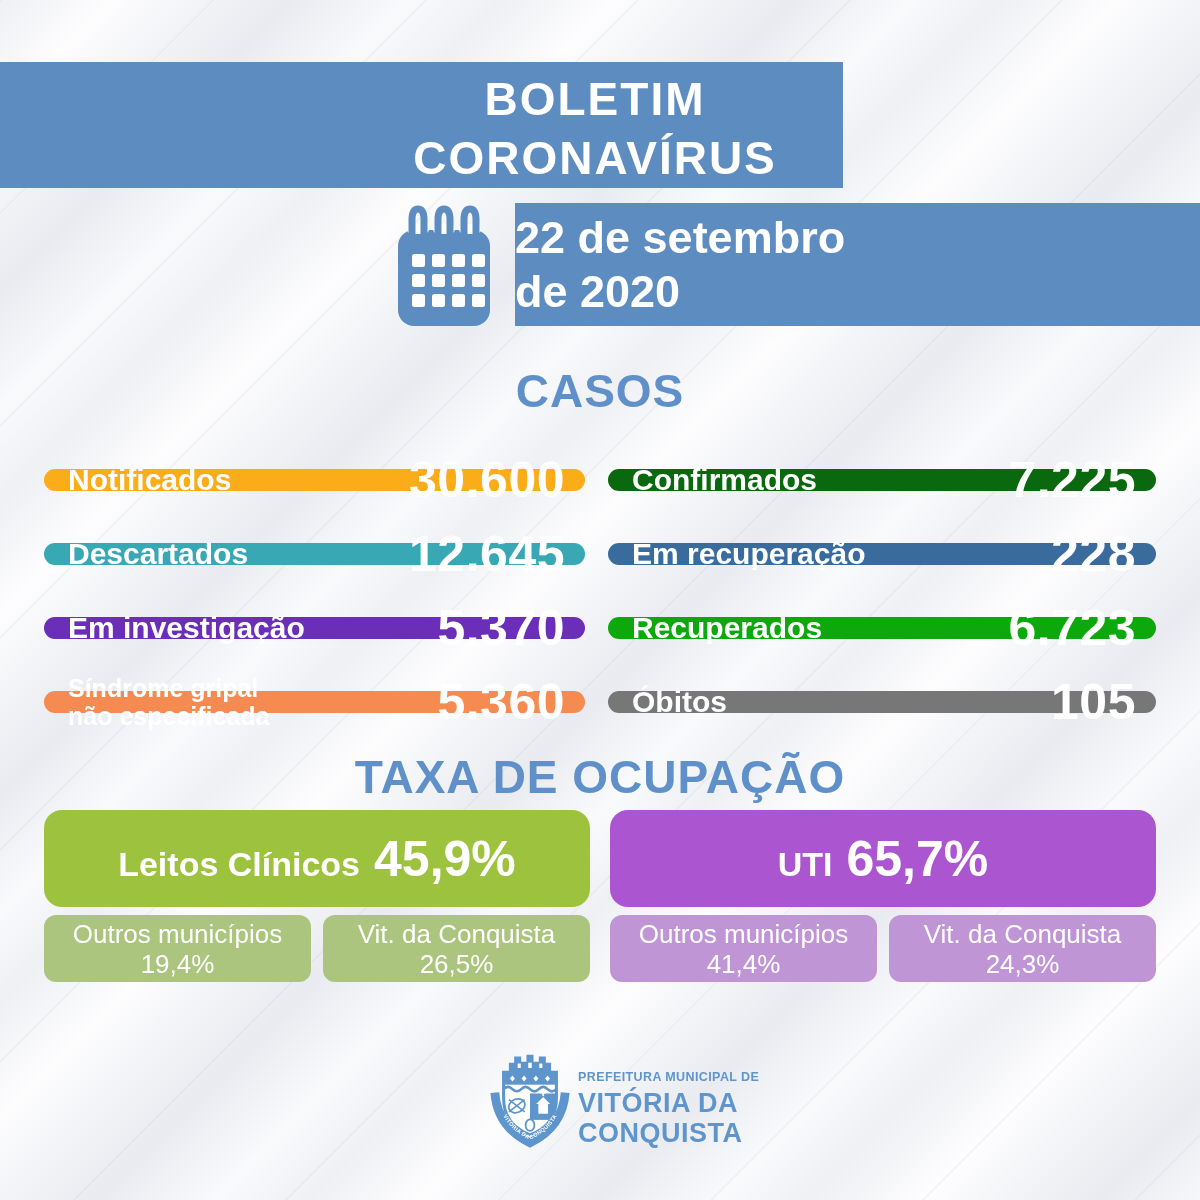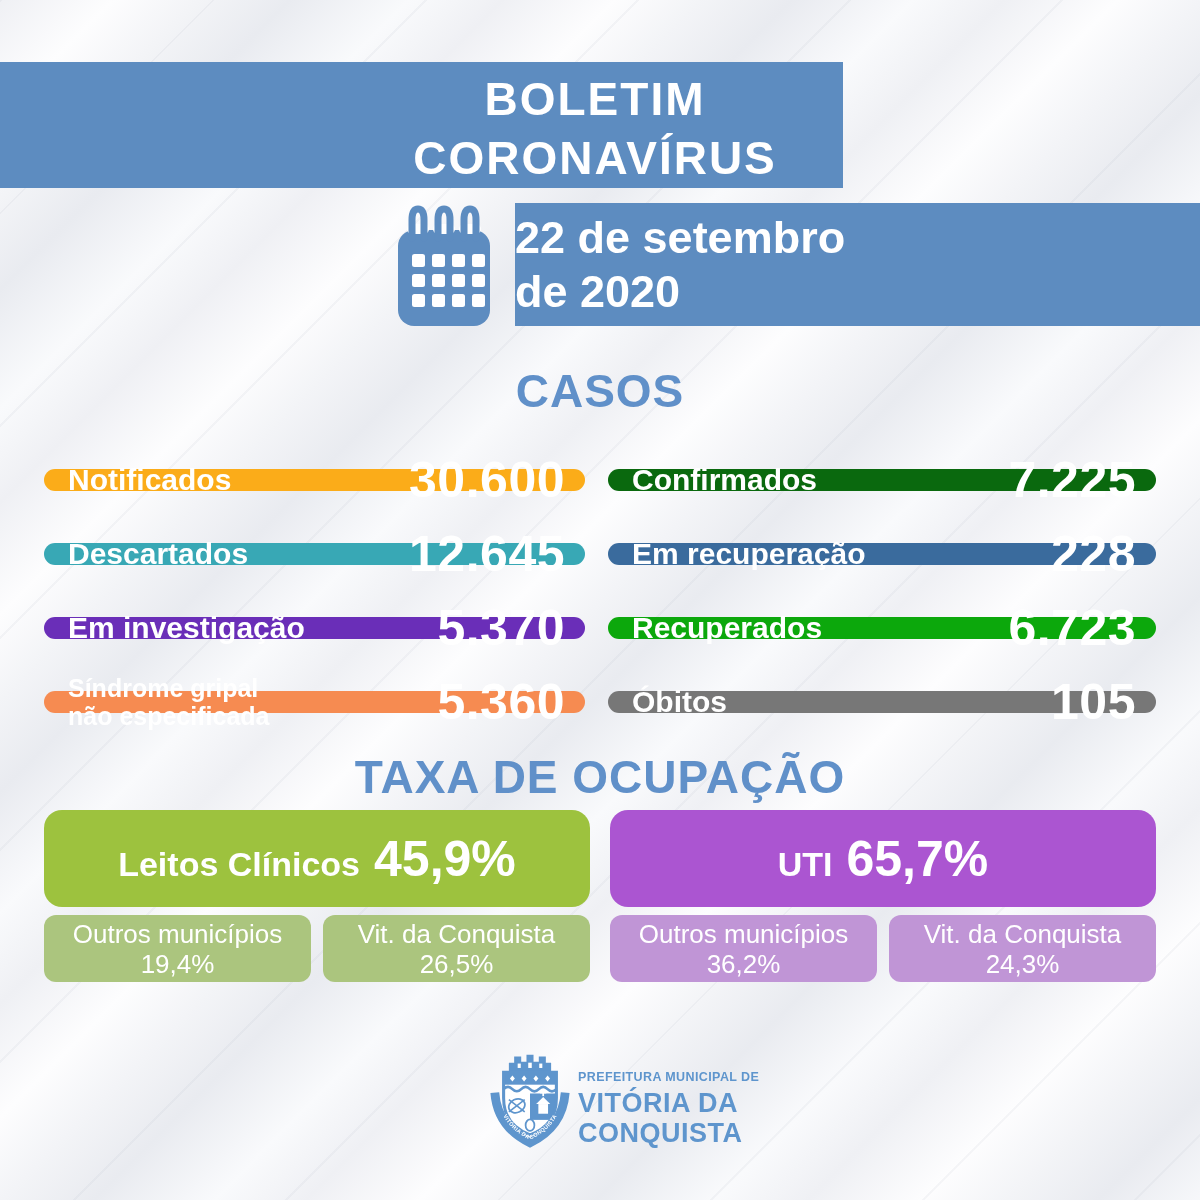--- a/index.html
+++ b/index.html
@@ -176,21 +176,21 @@
     <div class="occ-block">
       <div class="occ-main" style="background-color: rgb(171, 85, 209);">
         <div class="occ-main-inner">
           <span class="occ-label">UTI</span>
           <span class="occ-value">65,7%</span>
         </div>
       </div>
       <div class="occ-sub">
         <div class="occ-sub-bar" style="background-color: rgb(192, 149, 214);">
           <div>Outros municípios</div>
-          <div>36,2%</div>
+          <div>41,4%</div>
         </div>
         <div class="occ-sub-bar" style="background-color: rgb(192, 149, 214);">
           <div>Vit. da Conquista</div>
           <div>24,3%</div>
         </div>
       </div>
     </div>
   </div>
 
   <div class="crest" style="color: rgb(94, 149, 205);">

